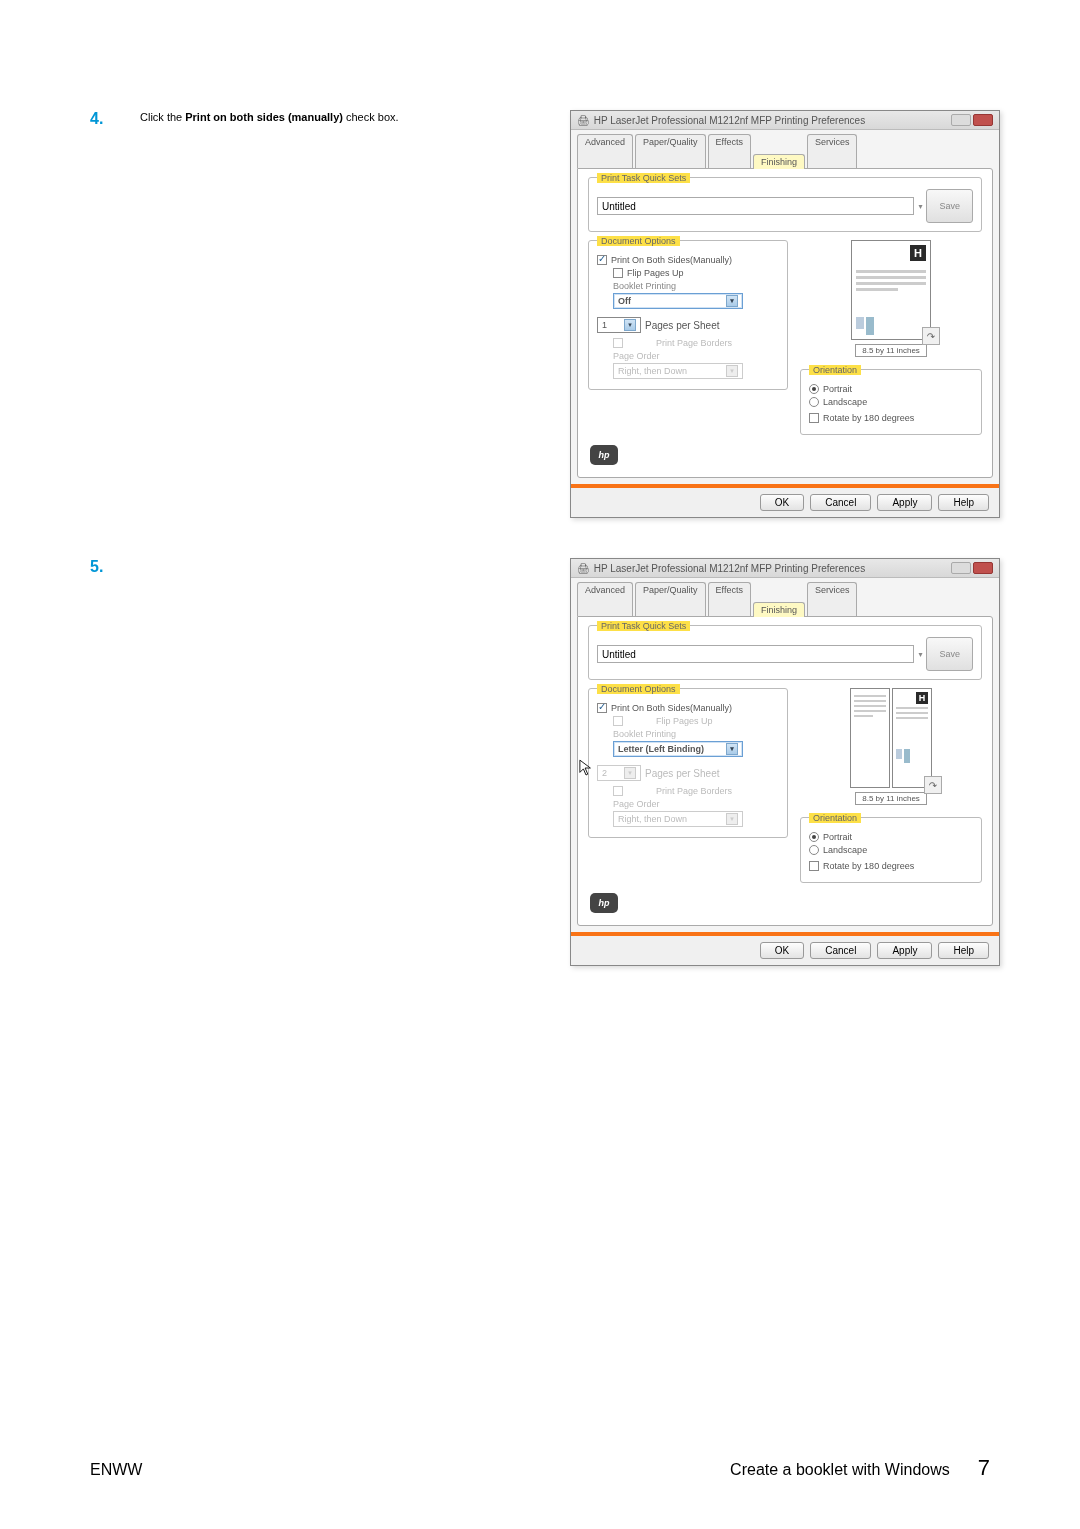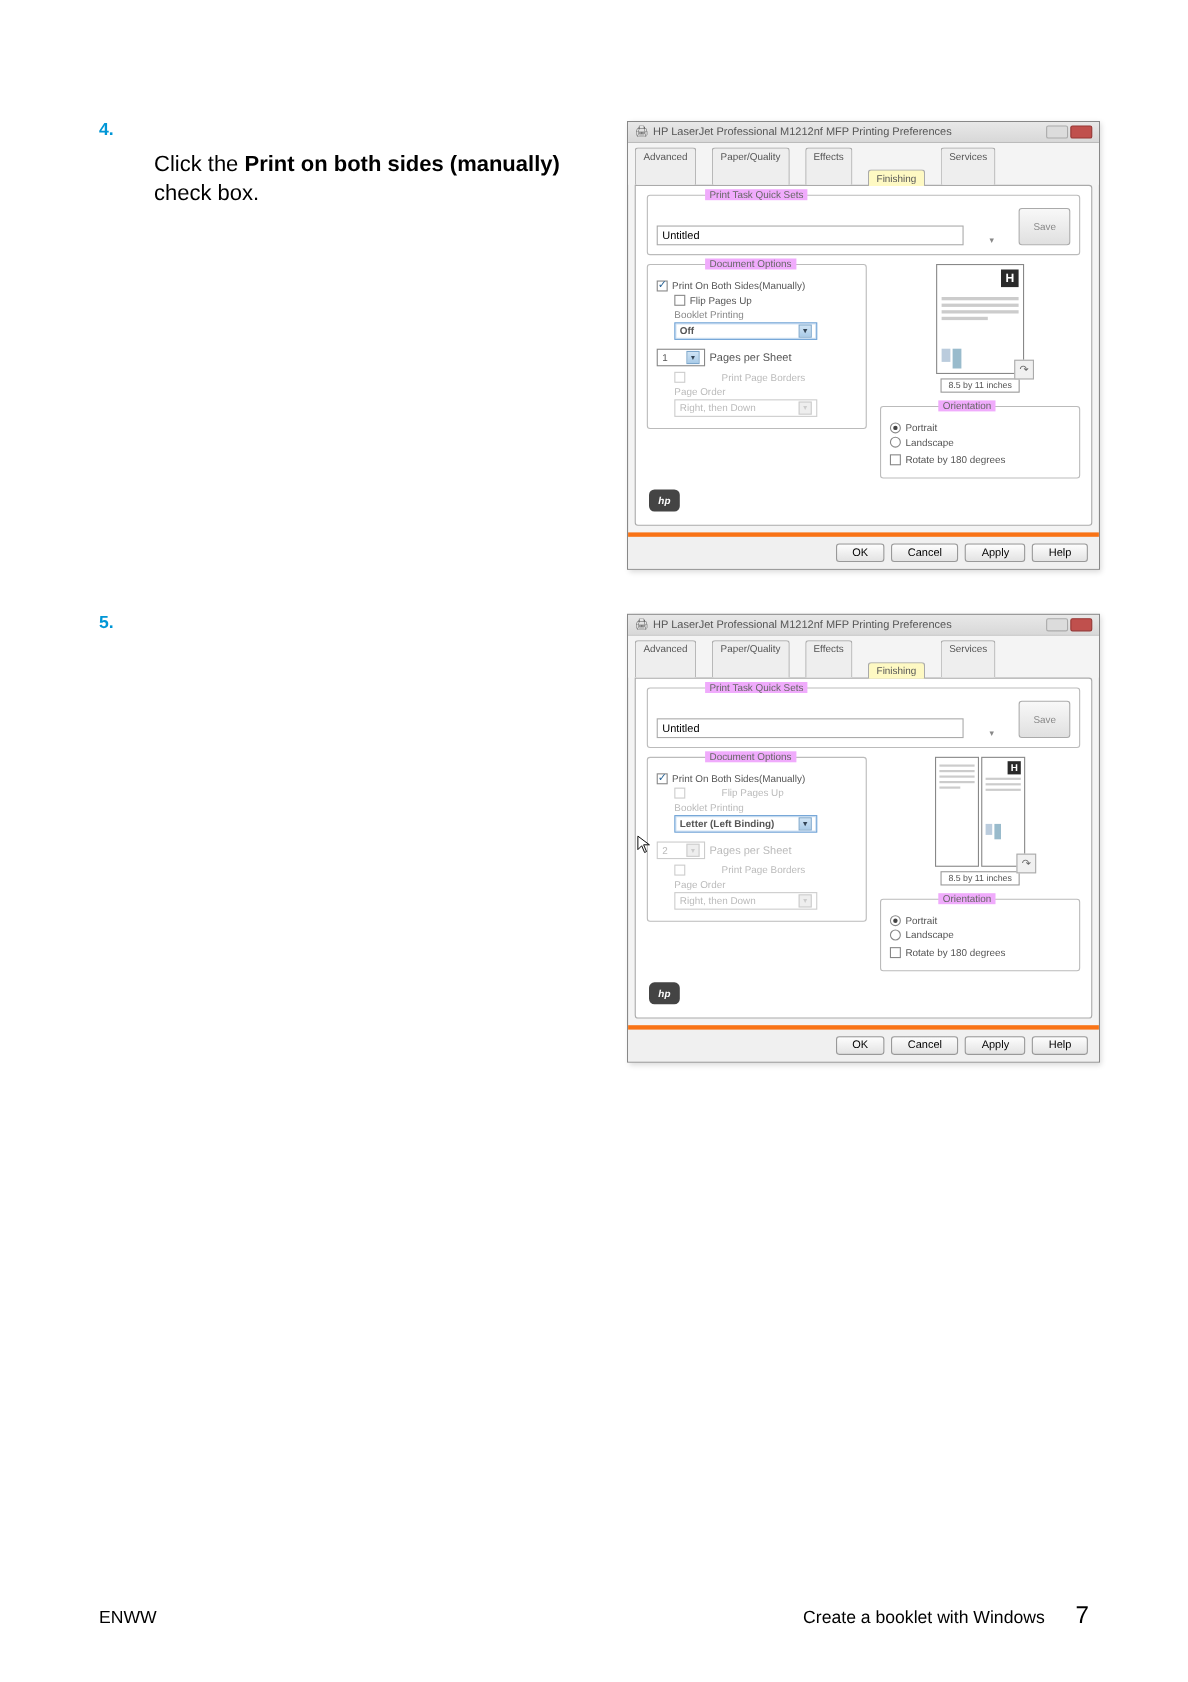--- a/index.html
+++ b/index.html
@@ -20,25 +20,24 @@
       margin-bottom: 40px;
     }
     .step-number {
       color: #0096d6;
       font-weight: bold;
       font-size: 16px;
       width: 50px;
       flex-shrink: 0;
     }
     .step-text {
-      font-size: 20px;
+      font-size: 11px;
       line-height: 1.35;
       width: 380px;
       flex-shrink: 0;
-      margin-top: 26px;
     }
     .step-text b { font-weight: bold; }
     .dialog-wrap {
       flex: 1;
       display: flex;
       justify-content: flex-end;
     }
     .dialog {
       width: 430px;
       border: 1px solid #888;
@@ -61,21 +60,21 @@
     .win-btn {
       width: 20px; height: 12px;
       background: #c0504d;
       border: 1px solid #963634;
       border-radius: 2px;
     }
     .win-btn.min { background:#dcdcdc; border-color:#aaa; }
     .tabrow {
       display: flex;
       padding: 4px 6px 0 6px;
-      gap: 14px;
+      gap: 2px;
       background: #f4f4f4;
     }
     .tab {
       padding: 2px 7px;
       border: 1px solid #aaa;
       border-bottom: none;
       background: #eee;
       font-size: 9px;
       border-radius: 3px 3px 0 0;
     }
@@ -95,37 +94,36 @@
     .fieldset {
       border: 1px solid #bbb;
       border-radius: 3px;
       padding: 6px 8px 8px 8px;
       margin-bottom: 8px;
       position: relative;
     }
     .fieldset-legend {
       position: relative;
       top: -12px;
-      background: #f0abfc;
+      background: #fde047;
       padding: 0 4px;
       font-size: 9px;
       color: #666;
-      margin-left: 44px;
     }
     .fieldset-body { margin-top: -6px; }
     .text-input {
       width: 100%;
       border: 1px solid #aaa;
       padding: 2px 4px;
       font-size: 10px;
       background: #fff;
       height: 18px;
     }
     .quickset-row {
-      display:flex; gap:23px; align-items:flex-end;
+      display:flex; gap:4px; align-items:center;
     }
     .quickset-row .text-input { flex:1; }
     .save-btn {
       border: 1px solid #aaa;
       background: linear-gradient(#f8f8f8,#e0e0e0);
       padding: 2px 12px;
       font-size: 9px;
       color: #888;
       border-radius: 3px;
       height:34px;

